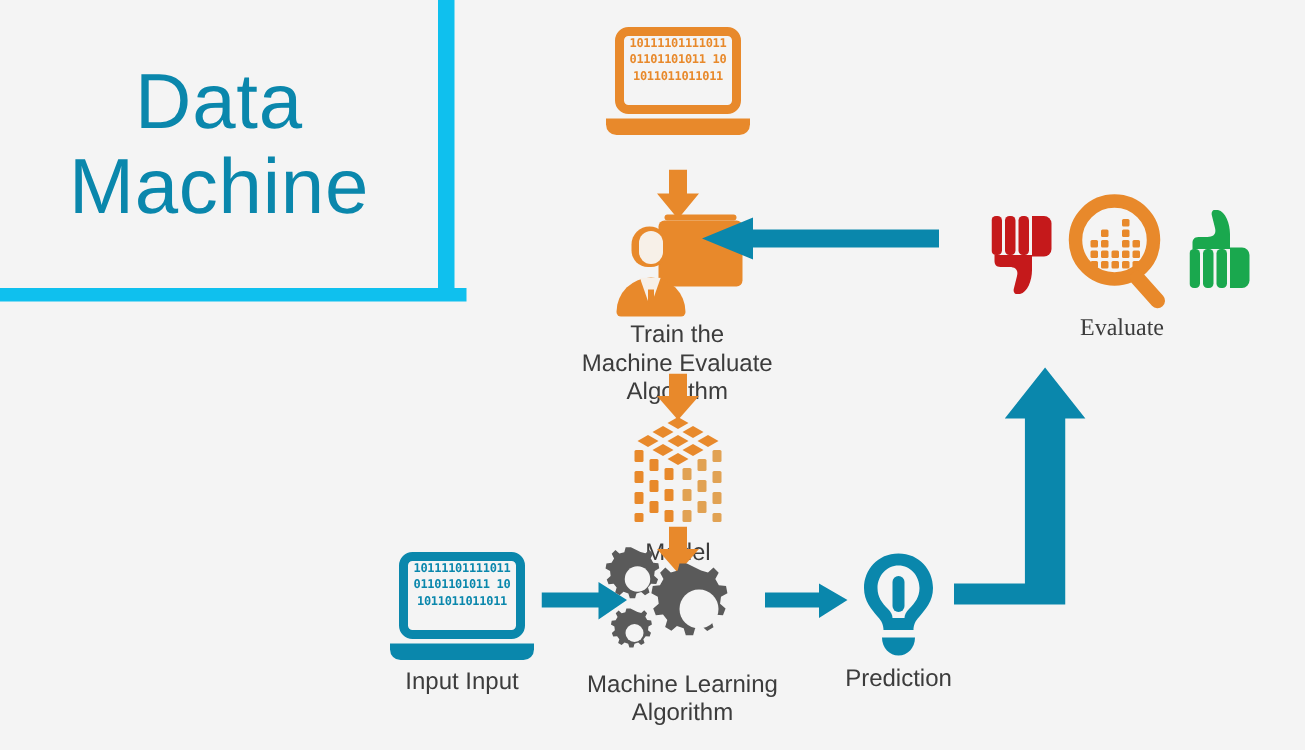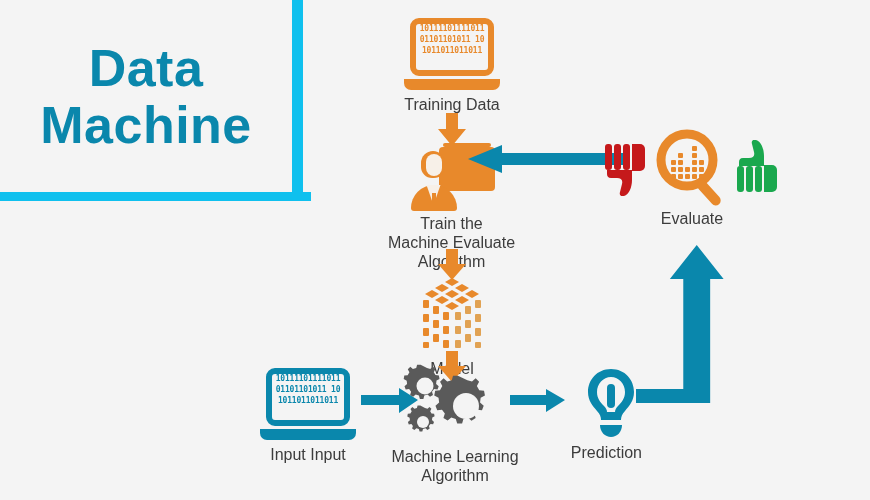--- a/index.html
+++ b/index.html
@@ -24,21 +24,21 @@
     position:absolute;left:0;bottom:-8px;width:311px;height:9px;background:#0fc0ee;
   }
   #title-card .inner{
     position:absolute;left:0;top:0;right:11px;bottom:0;
     display:flex;flex-direction:column;align-items:center;justify-content:center;
     gap:2px;
   }
   .title-line{
     color:#0a87ac;
     font-size:52px;
-    font-weight:700;
+    font-weight:400;
     letter-spacing:0.5px;
     line-height:1.05;
     white-space:nowrap;
   }
 
   
   .node{position:absolute;display:flex;flex-direction:column;align-items:center;}
   .node-label{
     color:#3c3c3c;
     font-size:16px;
@@ -135,21 +135,20 @@
 
   <div class="node" style="left:402px;top:18px;width:100px;">
     <div class="laptop laptop-orange">
       <div class="screen">
         <div class="bits">10111101111011</div>
         <div class="bits">01101101011 10</div>
         <div class="bits">1011011011011</div>
       </div>
       <div class="base"></div>
     </div>
-    <div class="node-label">Training Data</div>
   </div>
 
   <svg class="arrow" style="left:434px;top:113px;" width="36" height="36" viewBox="0 0 36 36">
     <path d="M12 0 h12 v16 h8 L18 33 L4 16 h8 Z" fill="#e8892b"></path>
   </svg>
 
   <div class="node" style="left:364px;top:145px;width:175px;">
     <div class="trainer">
       <div class="board"></div>
       <div class="head"></div>
@@ -248,39 +247,39 @@
       </g>
     </svg>
     <div class="node-label">Machine Learning
 Algorithm</div>
   </div>
 
   <svg class="arrow" style="left:510px;top:387px;" width="56" height="28" viewBox="0 0 56 28">
     <path d="M0 8 h36 V2 L55 13 L36 25 v-7 H0 Z" fill="#0a87ac"></path>
   </svg>
 
-  <div class="node" style="left:556px;top:366px;width:86px;align-items:flex-end;">
+  <div class="node" style="left:556px;top:366px;width:86px;">
     <svg class="bulb" viewBox="0 0 62 74">
       <path d="M31 3 C17 3 8 14 8 26 c0 9 5 14 9 19 3 3 4 6 4 9 h20 c0-3 1-6 4-9 4-5 9-10 9-19C54 14 45 3 31 3 z
                M31 11 c8 0 14 7 14 15 0 6-3 10-7 14-2 2-3 4-3 6 h-8 c0-2-1-4-3-6-4-4-7-8-7-14 0-8 6-15 14-15 z" fill="#0a87ac"></path>
       <rect x="27" y="18" width="8" height="24" rx="4" fill="#0a87ac"></rect>
       <path d="M20 59 h22 c0 7-5 12-11 12 s-11-5-11-12 z" fill="#0a87ac"></path>
     </svg>
     <div class="node-label">Prediction</div>
   </div>
 
   <svg class="arrow" style="left:636px;top:243px;" width="110" height="168" viewBox="0 0 110 168">
     <path d="M0 146 h68 V36 h-14 L82 2 L110 36 H96 v124 H0 Z" fill="#0a87ac" transform="translate(-18,0) scale(0.96,1)"></path>
   </svg>
 
   <svg class="arrow" style="left:466px;top:143px;" width="160" height="32" viewBox="0 0 160 32">
     <path d="M160 10 H36 V2 L2 16 L36 30 v-8 h124 Z" fill="#0a87ac"></path>
   </svg>
 
-  <div class="node" style="left:592px;top:130px;width:200px;">
+  <div class="node" style="left:648px;top:130px;width:200px;font-family:Liberation Serif, serif;">
     <div class="evaluate-row">
 
       <svg class="thumb" viewBox="0 0 42 56">
         <g fill="#c5191b">
           <rect x="0" y="4" width="7" height="26" rx="3"></rect>
           <rect x="9" y="4" width="7" height="26" rx="3"></rect>
           <rect x="18" y="4" width="7" height="26" rx="3"></rect>
           <path d="M27 4 h8 a5 5 0 0 1 5 5 v17 a5 5 0 0 1 -5 5 h-8 z"></path>
           <path d="M18 30 h9 v10 c0 7-3 15-8 16 -3 1-5-1-4-4 l2-8 c1-4-1-6-5-6 h-6 c-3 0-4-2-4-4 v-4 z"></path>
         </g>

